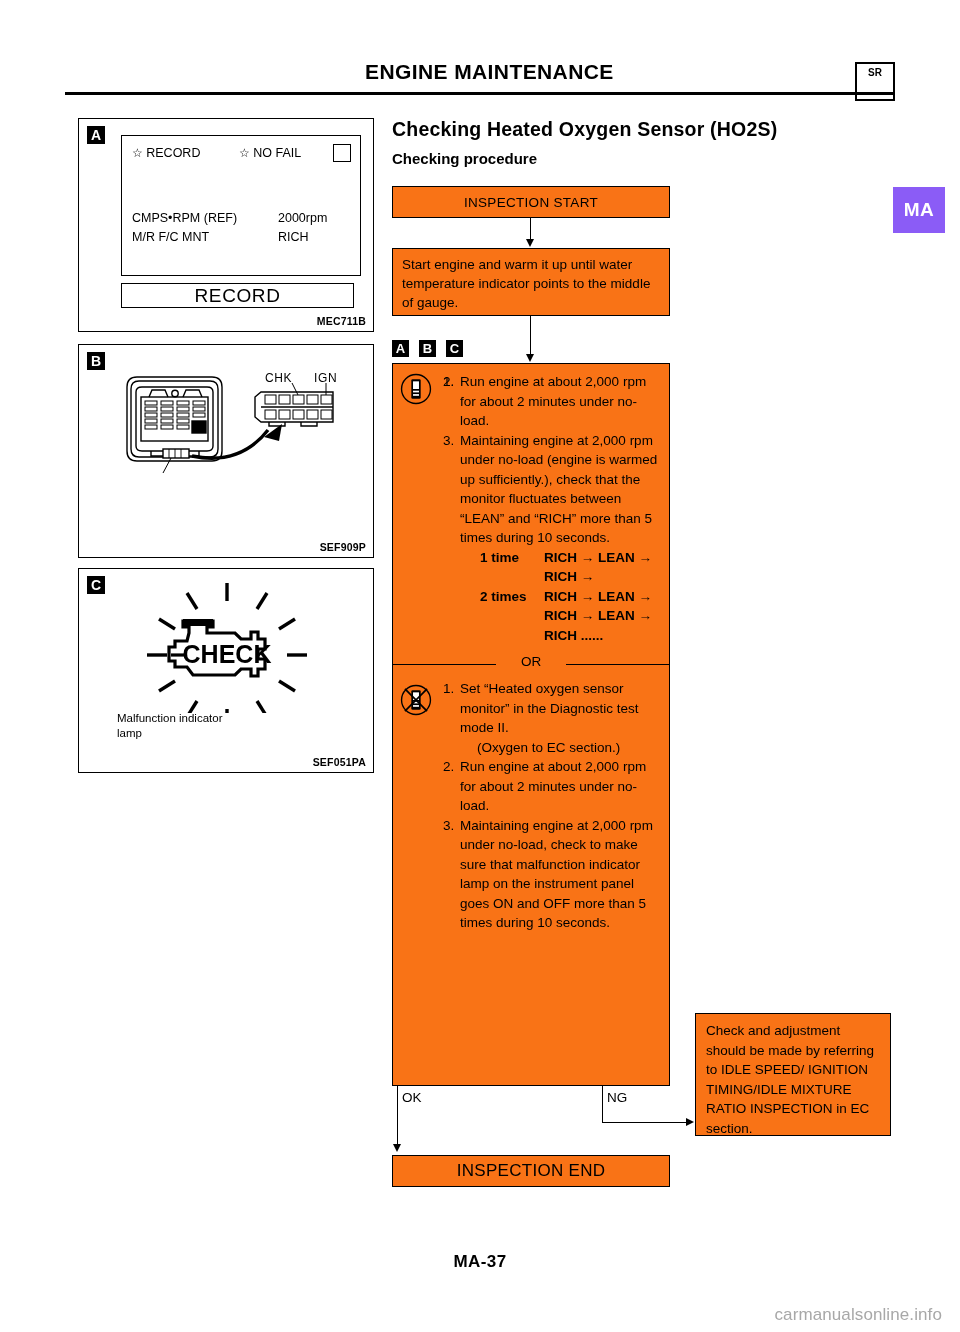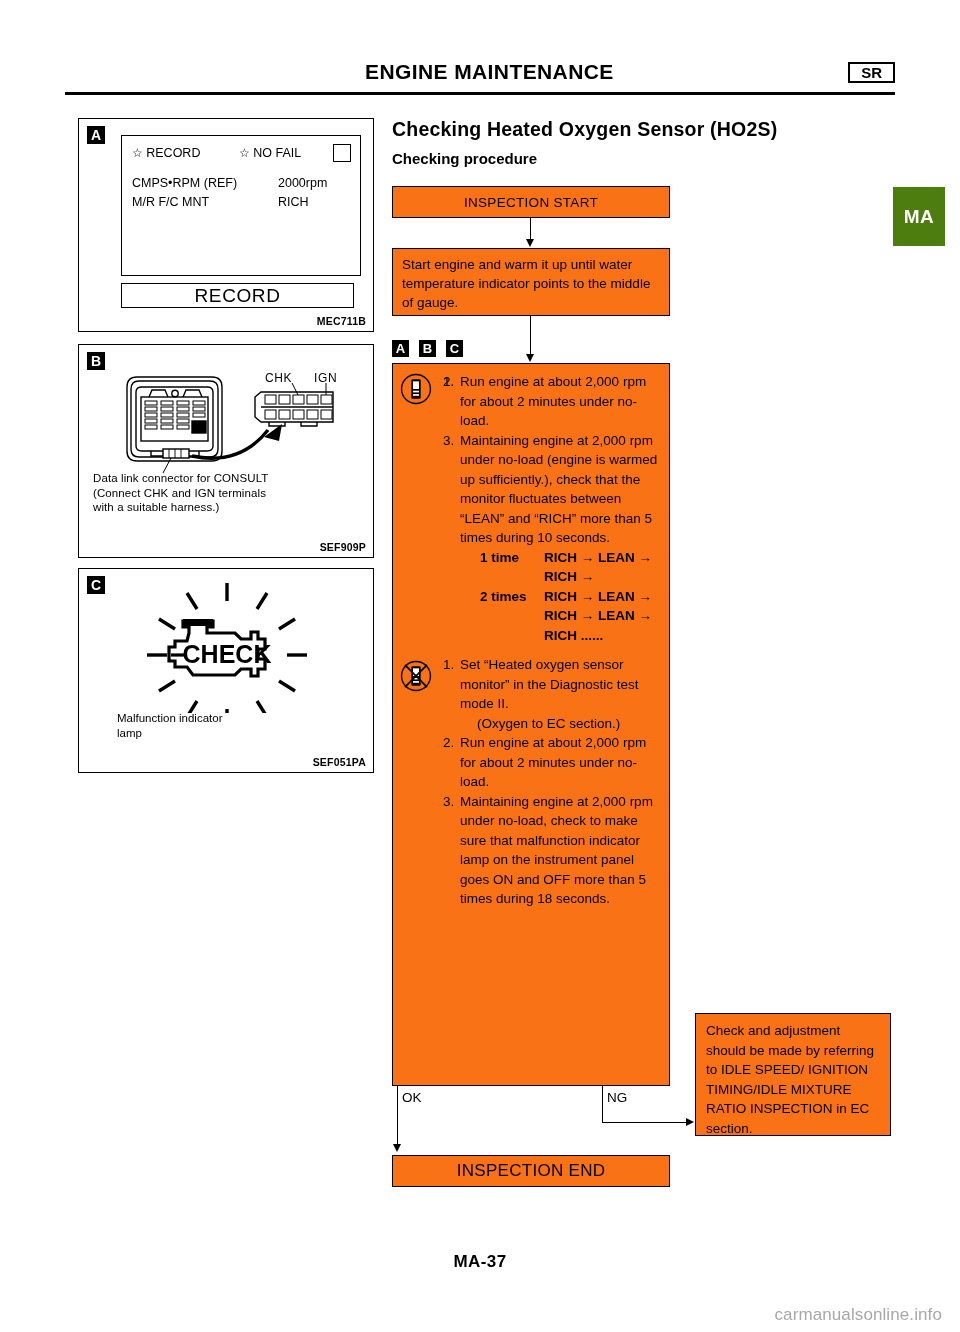--- a/index.html
+++ b/index.html
@@ -30,42 +30,42 @@
     top: 0px;
     font-size: 21px;
     font-weight: bold;
     letter-spacing: 0.4px;
   }
   #section-code-box {
     position: absolute;
     right: 0px;
     top: 2px;
     border: 2px solid #000;
-    padding: 1px 11px 0 11px;
-    font-size: 15px;
+    padding: 1px 11px 18px 11px;
+    font-size: 10px;
     font-weight: bold;
     line-height: 16px;
   }
   #header-rule {
     position: absolute;
     left: 0px;
     top: 32px;
     width: 830px;
     height: 0;
     border-top: 3px solid #000;
   }
 
   
   #ma-tab {
     position: absolute;
     left: 893px;
     top: 187px;
     width: 52px;
-    height: 59px;
-    background: #4d7c0f;
+    height: 46px;
+    background: #8b5cf6;
     color: #fff;
     font-size: 19px;
     font-weight: bold;
     display: flex;
     align-items: center;
     justify-content: center;
     letter-spacing: 0.5px;
   }
 
   
@@ -132,20 +132,21 @@
     height: 18px;
     border: 1.5px solid #000;
     box-sizing: border-box;
   }
   .consult-data-row {
     position: absolute;
     left: 10px;
     right: 8px;
     font-size: 12.5px;
     height: 17px;
+    margin-top: 35px;
   }
   #consult-row-1 { top: 40px; }
   #consult-row-2 { top: 59px; }
   .cd-name  { position: absolute; left: 0; }
   .cd-value { position: absolute; left: 146px; }
   #consult-record {
     position: absolute;
     left: 42px;
     top: 164px;
     width: 233px;
@@ -487,25 +488,20 @@
           <rect x="242" y="57" width="11" height="9"></rect>
       </g>
       <path d="M190,69 v4 h16 v-4"></path>
       <path d="M222,69 v4 h16 v-4"></path>
 
       <line x1="219" y1="42" x2="213" y2="30" stroke-width="1"></line>
       <line x1="247" y1="42" x2="247" y2="30" stroke-width="1"></line>
     </g>
   </svg>
 
-  <div id="fig-b-caption">
-    <div>Data link connector for CONSULT</div>
-    <div>(Connect CHK and IGN terminals</div>
-    <div>with a suitable harness.)</div>
-  </div>
 
   <div class="fig-code">SEF909P</div>
 </div>
 
 <div id="fig-c" class="fig-panel">
   <div class="fig-letter">C</div>
 
   <svg width="296" height="140" viewBox="0 0 296 140" style="position:absolute;left:0;top:4px">
 
     <g stroke="#000" stroke-width="3.4" stroke-linecap="butt">
@@ -604,20 +600,25 @@
             <div class="seq-val">RICH → LEAN →</div>
           </div>
           <div class="seq-row">
             <div class="seq-label"></div>
             <div class="seq-val">RICH ......</div>
           </div>
         </div>
       </div>
     </div>
 
+    <div id="or-divider">
+      <div class="line-l"></div>
+      <div class="or-text">OR</div>
+      <div class="line-r"></div>
+    </div>
 
     <div class="proc-block" style="padding-top:4px">
       <svg class="proc-icon" viewBox="0 0 40 40">
         <circle cx="20" cy="20" r="17" fill="none" stroke="#000" stroke-width="1.6"></circle>
         <rect x="14.5" y="8.5" width="11" height="23" rx="1.5" fill="#000"></rect>
         <rect x="16.5" y="11" width="7" height="9" fill="#fff"></rect>
         <rect x="16.5" y="22" width="7" height="2" fill="#fff"></rect>
         <rect x="16.5" y="26" width="7" height="2" fill="#fff"></rect>
         <line x1="7" y1="7" x2="33" y2="33" stroke="#000" stroke-width="2"></line>
         <line x1="33" y1="7" x2="7" y2="33" stroke="#000" stroke-width="2"></line>
@@ -628,21 +629,21 @@
           <span class="num">1.</span>
           <span>Set “Heated oxygen sensor monitor” in the Diagnostic test mode II.</span>
           <div class="proc-sub">(Oxygen to EC section.)</div>
         </li>
         <li>
           <span class="num">2.</span>
           <span>Run engine at about 2,000 rpm for about 2 minutes under no-load.</span>
         </li>
         <li>
           <span class="num">3.</span>
-          <span>Maintaining engine at 2,000 rpm under no-load, check to make sure that malfunction indicator lamp on the instrument panel goes ON and OFF more than 5 times during 18 seconds.</span>
+          <span>Maintaining engine at 2,000 rpm under no-load, check to make sure that malfunction indicator lamp on the instrument panel goes ON and OFF more than 5 times during 10 seconds.</span>
         </li>
       </ol>
     </div>
   </div>
 
   <div class="branch-label" style="left:10px; top:972px;">OK</div>
   <div class="branch-label" style="left:215px; top:972px;">NG</div>
 
   <div class="vline" style="left:5px; top:968px; height:59px;"></div>
   <div class="arrow-down" style="left:0.5px; top:1026px;"></div>

